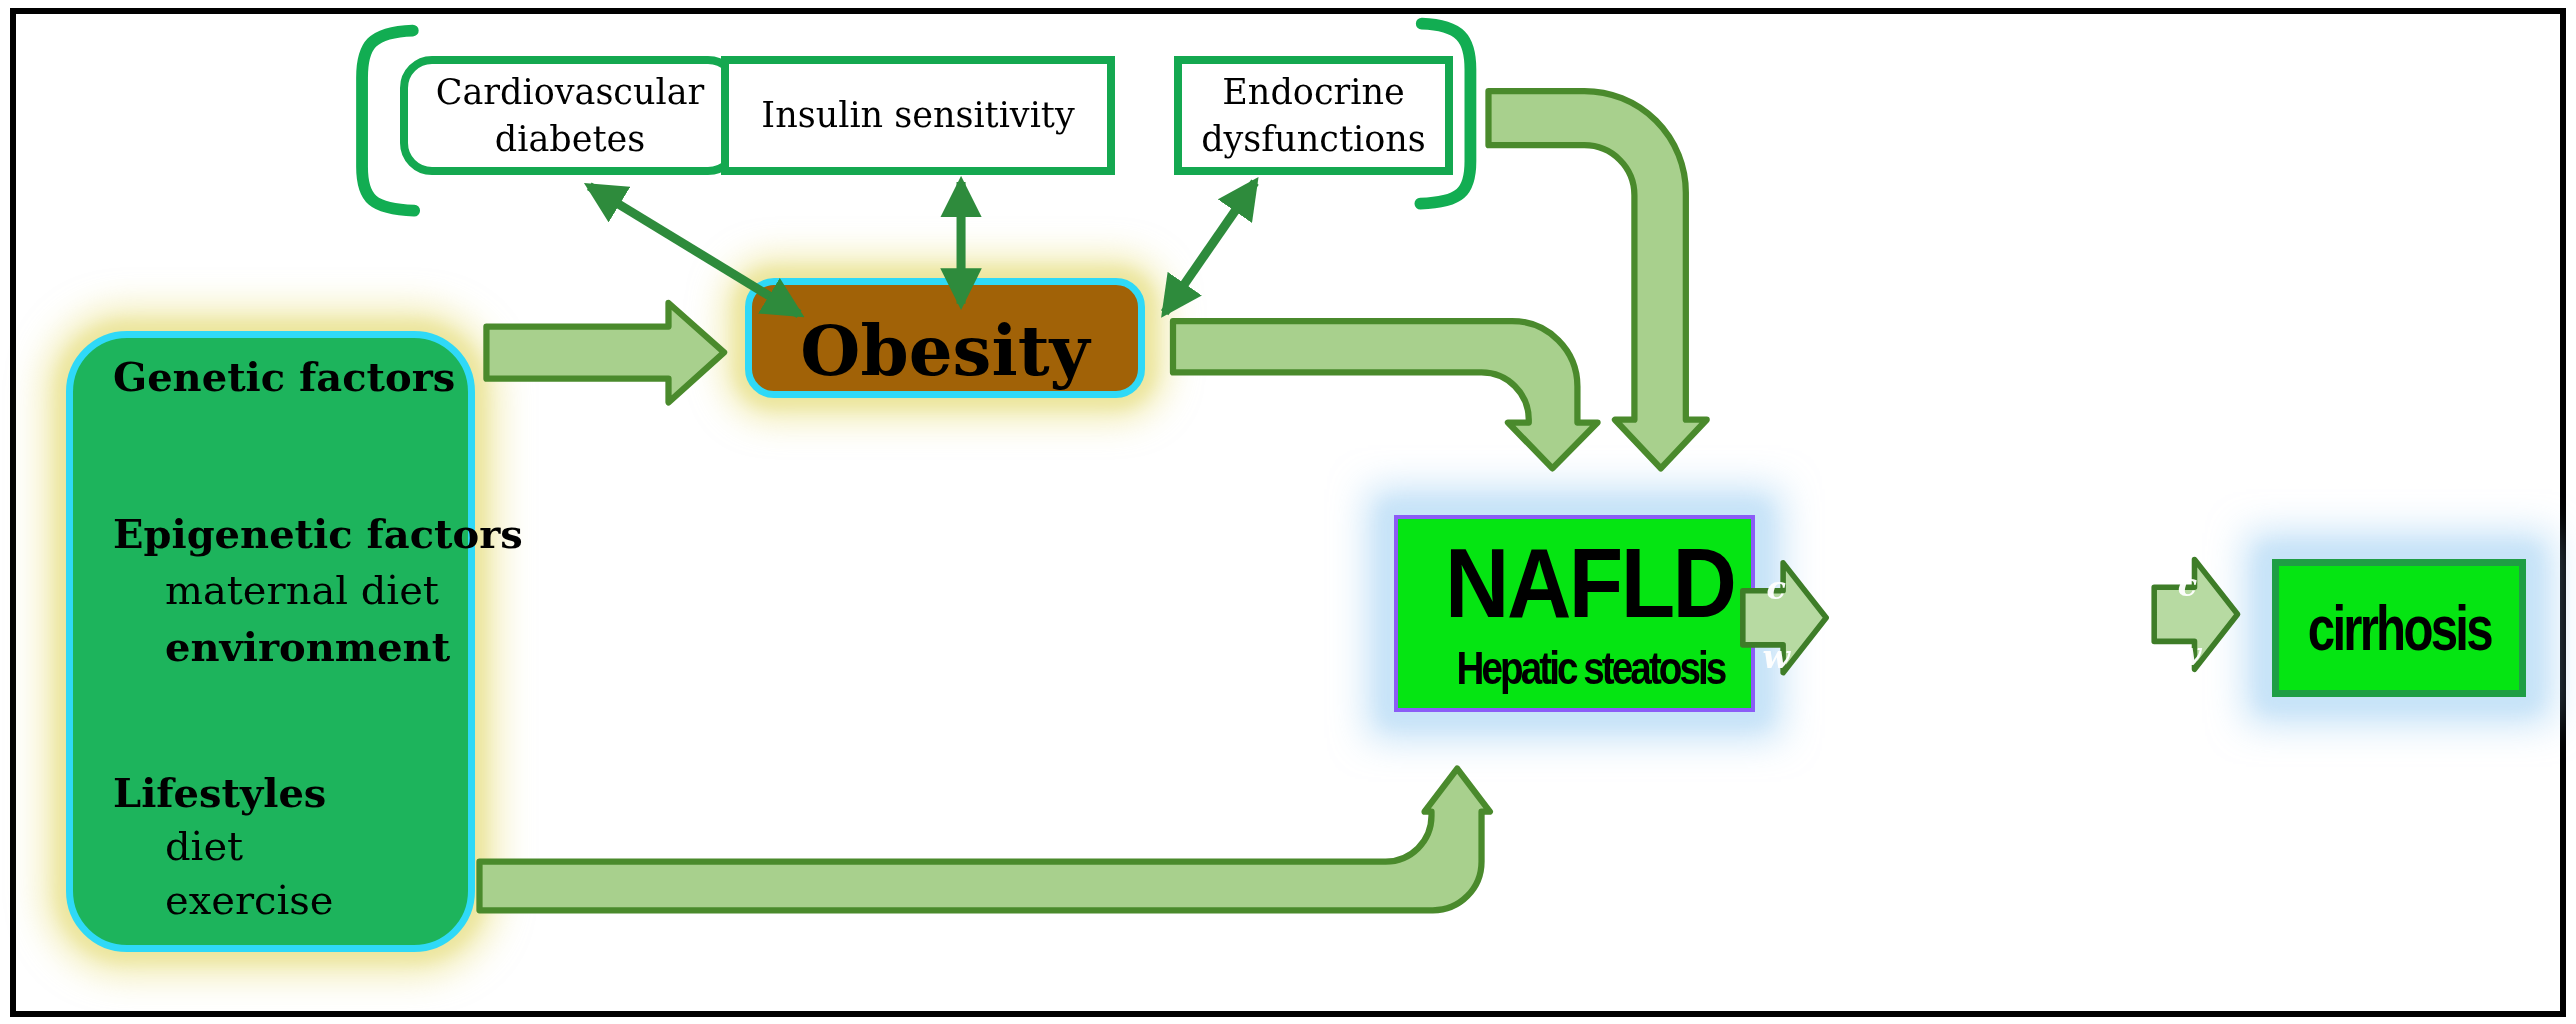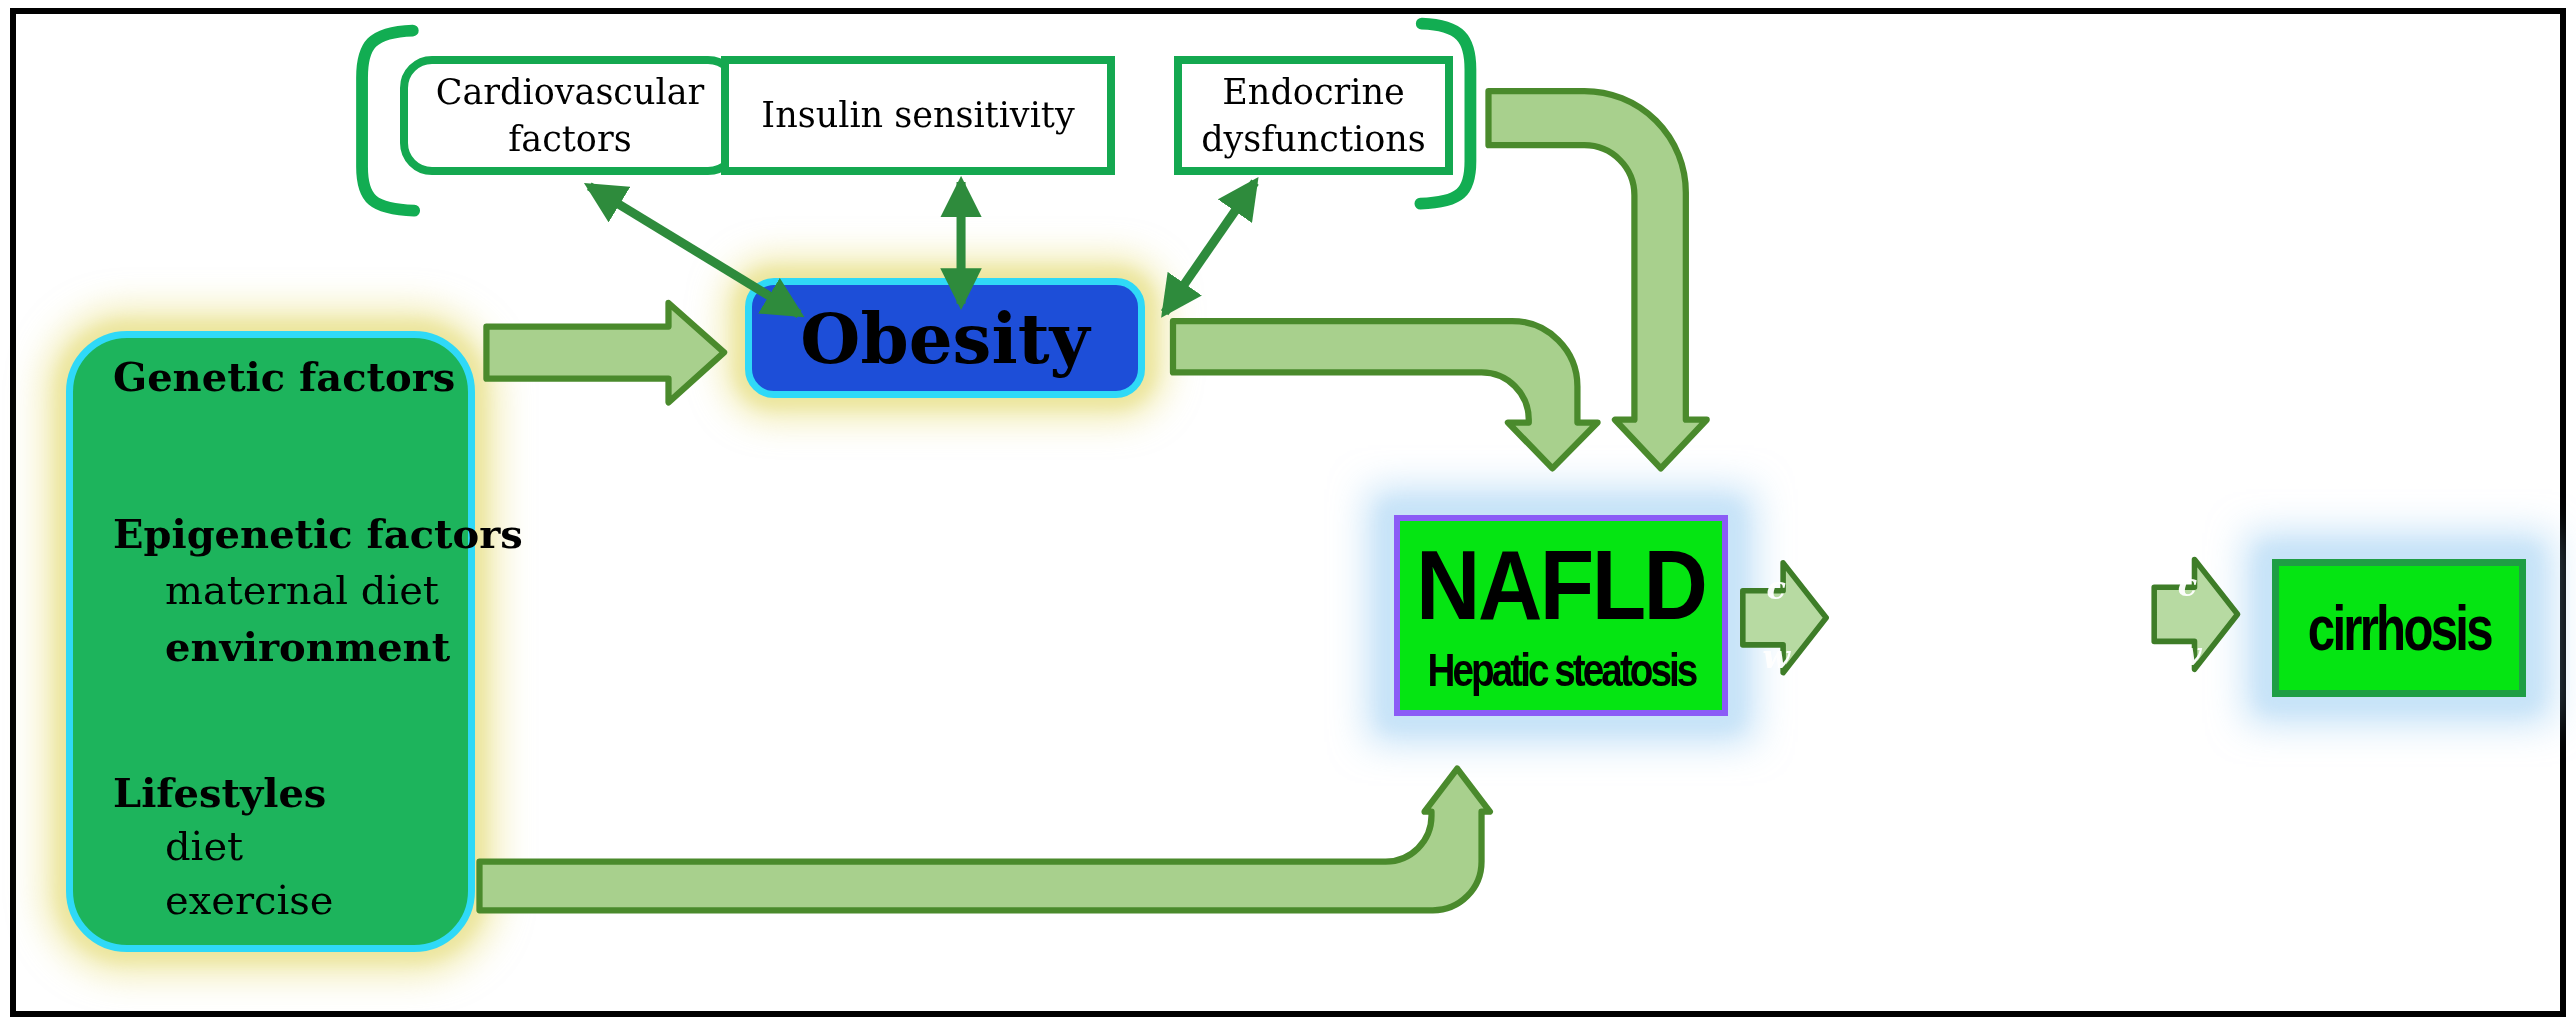--- a/index.html
+++ b/index.html
@@ -13,43 +13,43 @@
     position:absolute;background:#ffffff;border:8.3px solid #14a850;
     display:flex;flex-direction:column;align-items:center;justify-content:center;
     font-size:35px;line-height:47px;color:#000;text-align:center;
   }
   #cardio{left:400px;top:56px;width:324px;height:103px;border-radius:32px;}
   #insulin{left:721px;top:56px;width:378px;height:103px;}
   #endocrine{left:1174px;top:56px;width:263px;height:103px;}
   
   #obesity{
     position:absolute;left:745px;top:278px;width:386px;height:106px;
-    background:#1d4ed8;border:7.6px solid #2fd9f7;border-radius:29px;
-    display:flex;align-items:center;justify-content:center;
+    background:#a16207;border:7.6px solid #2fd9f7;border-radius:29px;
+    display:flex;align-items:flex-end;justify-content:center;
     font-size:69px;font-weight:bold;color:#000;
     box-shadow:0 0 14px 9.7px #ece69f,0 0 32px 23.6px rgba(232,222,124,0.55);
   }
   
   #factors{
     position:absolute;left:66px;top:331px;width:395px;height:607px;
     background:#1db45c;border:7px solid #2fd9f7;border-radius:61px;
     box-shadow:0 0 14px 9.7px #ece69f,0 0 33px 25px rgba(232,222,124,0.55);
     color:#000;font-size:40px;
   }
   .fline{position:absolute;left:40px;white-space:nowrap;}
   .fbold{font-weight:bold;}
   .find{left:92px;}
   
   .stagebox{
     position:absolute;background:#05e512;color:#000;
     display:flex;flex-direction:column;align-items:center;justify-content:center;
     font-family:"Liberation Sans","DejaVu Sans",sans-serif;font-weight:bold;
     box-shadow:0 0 15.3px 11px #c8e4f8,0 0 36px 26.4px rgba(151,203,242,0.6);
   }
-  #nafld{left:1394px;top:515px;width:322px;height:189px;border:6px solid #8b5cf6;}
+  #nafld{left:1394px;top:515px;width:322px;height:189px;border:4px solid #8b5cf6;padding-left:31px;}
   #nafld .big{font-size:99px;line-height:104px;transform:scaleX(0.9);letter-spacing:-2.8px;}
   #nafld .sub{font-size:46px;line-height:56px;transform:scaleX(0.84);letter-spacing:-3.5px;margin-top:4.2px;}
   #nash{left:1846px;top:553px;width:274px;height:136px;border:7.6px solid #18a23b;}
   #nash .big{font-size:78px;transform:scaleX(0.72);letter-spacing:-5.6px;}
   #cirrhosis{left:2272px;top:559px;width:240px;height:124px;border:7.6px solid #1f9e44;}
   #cirrhosis .big{font-size:63px;transform:scaleX(0.78);letter-spacing:-3.5px;}
   
   #overlay{position:absolute;left:0;top:0;width:2576px;height:1025px;pointer-events:none;}
   .blockarrow{fill:#a8d08d;stroke:#4a8a2c;stroke-width:9px;stroke-linejoin:round;}
   .chev{fill:#b7daa2;stroke:#3e7d28;stroke-width:8px;stroke-linejoin:round;}
@@ -58,21 +58,21 @@
   .chevmark{fill:#ffffff;font-family:"DejaVu Serif",serif;font-style:italic;font-weight:bold;font-size:46px;text-anchor:middle;opacity:0.97;}
 </style>
 </head>
 <body>
 
 <div id="canvas">
   <div id="frame"></div>
 
   <div class="combox" id="cardio">
     <span>Cardiovascular</span>
-    <span>factors</span>
+    <span>diabetes</span>
   </div>
   <div class="combox" id="insulin">
     <span>Insulin sensitivity</span>
   </div>
   <div class="combox" id="endocrine">
     <span>Endocrine</span>
     <span>dysfunctions</span>
   </div>
 
   <div id="obesity">

